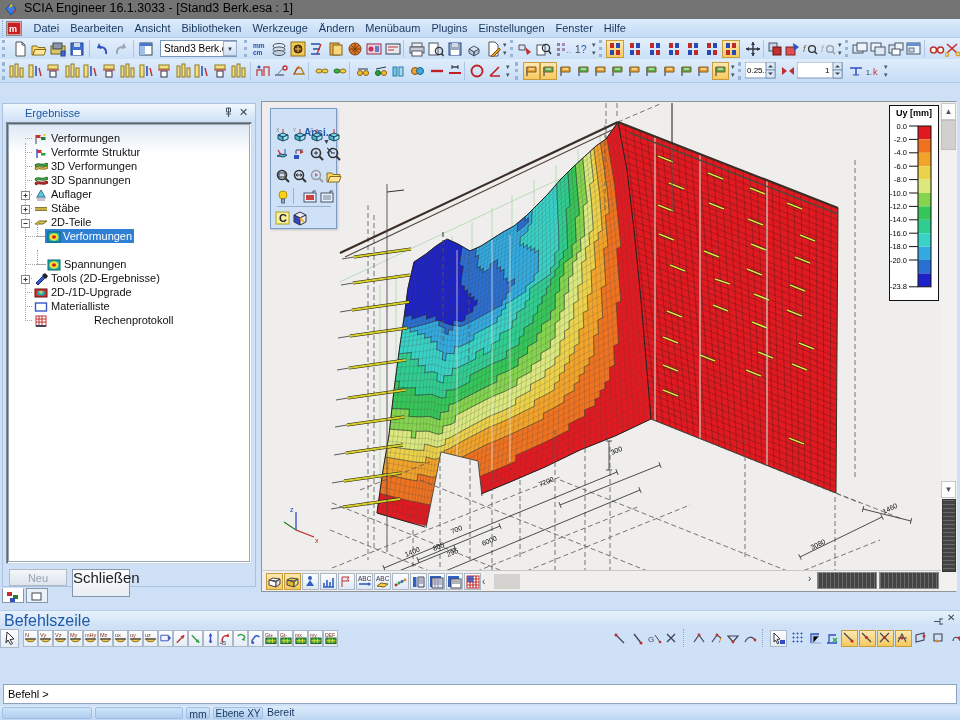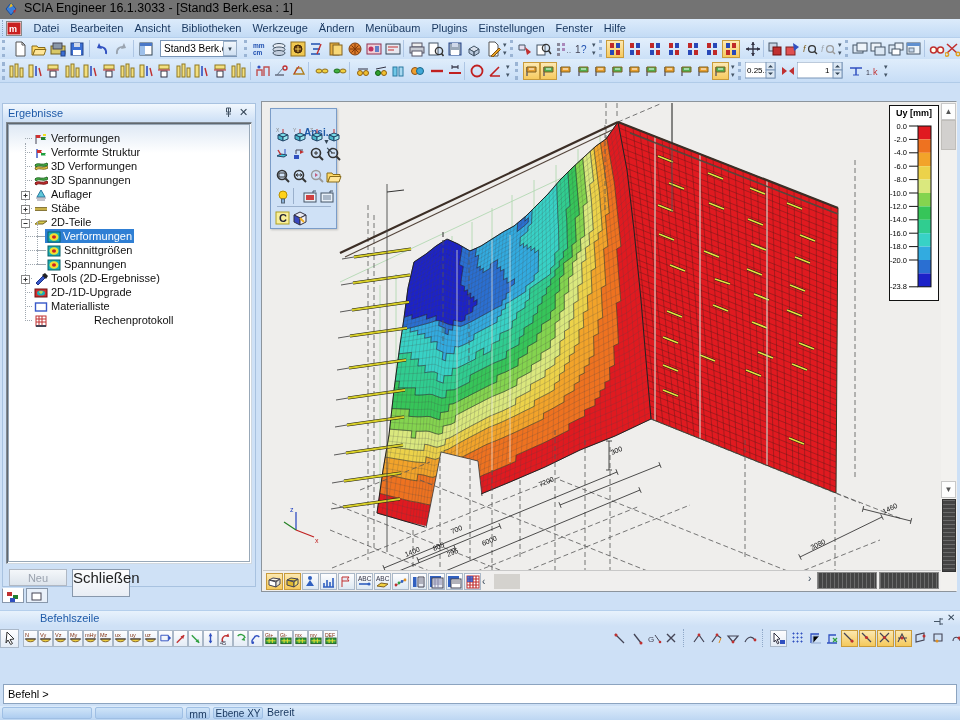--- a/index.html
+++ b/index.html
@@ -636,21 +636,21 @@
 <div class="abs" style="left:865px;top:3px;width:18px;height:18px;display:flex;align-items:center;justify-content:center;">
       <svg width="16" height="16" viewBox="0 0 16 16" style="">
         <text x="0" y="12" font-size="7" fill="#334">1.</text>
         <text x="7" y="12" font-size="9" fill="#c03030">k</text>
       </svg>
     </div>
 <div class="abs" style="left:884px;top:4px;font-size:7px;color:#456;line-height:8px;">▾<br>▾</div>
 </div>
 <div class="abs" style="left:2px;top:103px;width:254px;height:484px;background:#cfe1f6;border:1px solid #a8c2e0;">
 <div class="abs" style="left:0;top:0;width:252px;height:17px;background:linear-gradient(#f2f8fe,#cfe1f6);display:flex;align-items:center;">
-<div style="font-size:11px;color:#1e5aa8;padding-left:5px;flex:1;">Ergebnisse</div>
+<div style="font-size:11px;color:#1e5aa8;padding-left:22px;flex:1;">Ergebnisse</div>
 <div style="width:16px;"><svg width="11" height="11" viewBox="0 0 11 11" style="">
           <path d="M5.5 1v6M3 7h5M5.5 7v3M3.5 1h4v4h-4z" stroke="#456" fill="none"></path>
         </svg></div>
 <div style="width:16px;font-size:11px;color:#345;">✕</div>
 </div>
 <div class="abs" style="left:3px;top:18px;width:246px;height:442px;background:#fff;border:1px solid #808890;border-right-color:#d0d8e0;border-bottom-color:#d0d8e0;box-shadow:inset 1px 1px 0 #606870;text-align:right;">
 <div class="abs" style="left:1px;top:1px;width:242px;height:438px;background:linear-gradient(#dfe9f5,#ffffff 28px);border:1px solid #98a8b8;">
 <div class="abs" style="left:16px;top:18px;width:1px;height:176.0px;border-left:1px dotted #a0a8b0;"></div>
 <div class="treerow" style="left:0;top:6px;width:240px;">
 <div class="abs" style="left:16px;top:7px;width:7px;border-top:1px dotted #a0a8b0;"></div>
@@ -733,31 +733,20 @@
               <rect x="1" y="2" width="12" height="10" fill="#18b0b8" stroke="#0a6068"></rect>
               <ellipse cx="7" cy="7" rx="4.5" ry="3.8" fill="#f0e030"></ellipse>
               <ellipse cx="7" cy="7" rx="2" ry="1.7" fill="#d02020"></ellipse>
             </svg></div>
 <div class="abs" style="left:36px;top:0;height:14px;background:#2f7fd4;color:#fff;font-size:11px;padding:0 2px 0 18px;line-height:14px;">Verformungen</div>
 <div class="abs" style="left:38px;top:1px;"><svg width="14" height="14" viewBox="0 0 14 14" style="">
               <rect x="1" y="2" width="12" height="10" fill="#18b0b8" stroke="#0a6068"></rect>
               <ellipse cx="7" cy="7" rx="4.5" ry="3.8" fill="#f0e030"></ellipse>
               <ellipse cx="7" cy="7" rx="2" ry="1.7" fill="#d02020"></ellipse>
             </svg></div>
-</div>
-<div class="treerow" style="left:0;top:118px;width:240px;">
-<div class="abs" style="left:16px;top:7px;width:20px;border-top:1px dotted #a0a8b0;"></div>
-<div class="abs" style="left:28px;top:7px;width:9px;border-top:1px dotted #a0a8b0;"></div>
-<div class="abs" style="left:28px;top:-7px;width:1px;height:14px;border-left:1px dotted #a0a8b0;"></div>
-<div class="abs" style="left:38px;top:1px;"><svg width="14" height="14" viewBox="0 0 14 14" style="">
-              <rect x="1" y="2" width="12" height="10" fill="#18b0b8" stroke="#0a6068"></rect>
-              <ellipse cx="7" cy="7" rx="4.5" ry="3.8" fill="#f0e030"></ellipse>
-              <ellipse cx="7" cy="7" rx="2" ry="1.7" fill="#d02020"></ellipse>
-            </svg></div>
-<div class="abs" style="left:55px;top:1px;line-height:12px;">Schnittgrößen</div>
 </div>
 <div class="treerow" style="left:0;top:132px;width:240px;">
 <div class="abs" style="left:16px;top:7px;width:20px;border-top:1px dotted #a0a8b0;"></div>
 <div class="abs" style="left:28px;top:7px;width:9px;border-top:1px dotted #a0a8b0;"></div>
 <div class="abs" style="left:28px;top:-7px;width:1px;height:14px;border-left:1px dotted #a0a8b0;"></div>
 <div class="abs" style="left:38px;top:1px;"><svg width="14" height="14" viewBox="0 0 14 14" style="">
               <rect x="1" y="2" width="12" height="10" fill="#18b0b8" stroke="#0a6068"></rect>
               <ellipse cx="7" cy="7" rx="4.5" ry="3.8" fill="#f0e030"></ellipse>
               <ellipse cx="7" cy="7" rx="2" ry="1.7" fill="#d02020"></ellipse>
             </svg></div>
@@ -1304,21 +1293,21 @@
       <text x="17" y="117.7" font-size="7.5" fill="#000" text-anchor="end">-16.0</text>
       <line x1="19" y1="128.6" x2="28" y2="128.6" stroke="#111" stroke-width="1"></line>
       <text x="17" y="131.1" font-size="7.5" fill="#000" text-anchor="end">-18.0</text>
       <line x1="19" y1="142.0" x2="28" y2="142.0" stroke="#111" stroke-width="1"></line>
       <text x="17" y="144.5" font-size="7.5" fill="#000" text-anchor="end">-20.0</text>
       <line x1="19" y1="168.8" x2="28" y2="168.8" stroke="#111" stroke-width="1"></line>
       <text x="17" y="170.8" font-size="7.5" fill="#000" text-anchor="end">-23.8</text>
     </svg>
 </div>
 <div class="abs" style="left:0;top:610px;width:960px;height:16px;background:linear-gradient(#e8f2fc,#cfe1f6);border-top:1px solid #b5cfec;">
-<div class="abs" style="left:4px;top:1px;font-size:11px;color:#1e5aa8;margin-left:36px;">Befehlszeile</div>
+<div class="abs" style="left:4px;top:1px;font-size:16px;color:#1e5aa8;">Befehlszeile</div>
 <div class="abs" style="left:933px;top:2px;"><svg width="11" height="11" viewBox="0 0 11 11" style="">
         <path d="M1 5.5h6M7 3h3M7 8h3M7 2v7" stroke="#456" fill="none"></path>
       </svg></div>
 <div class="abs" style="left:947px;top:1px;font-size:10px;color:#345;">✕</div>
 </div>
 <div class="tb" style="left:0;top:626px;width:960px;height:24px;background:#cfe1f6;">
 <span class="ic" style="background:linear-gradient(#fdfdfe,#e4ecf6);border:1px solid #aab8c8;">
       <svg width="16" height="16" viewBox="0 0 16 16" style="">
         <path d="M5 2l7 7-4 .5 2.5 4-1.8 1L6 10 4 13z" fill="#fff" stroke="#333"></path>
       </svg>

